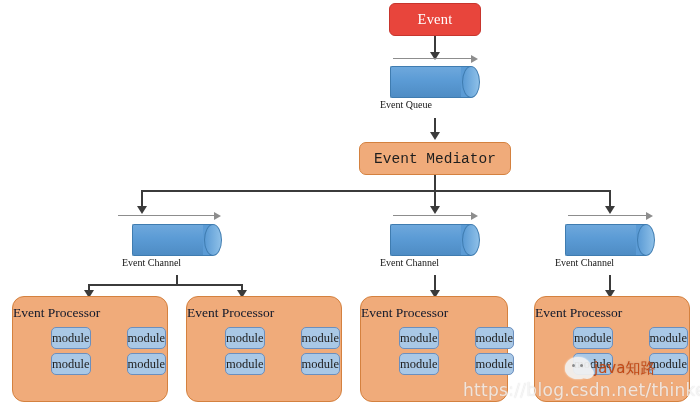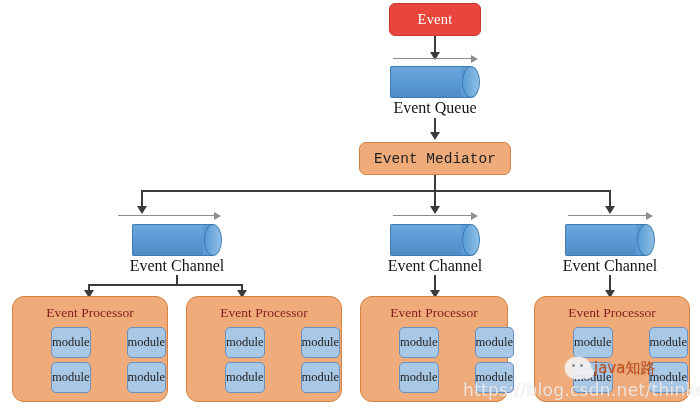--- a/index.html
+++ b/index.html
@@ -56,38 +56,38 @@
 
   .processor {
     position: absolute;
     background: #f0ab7a;
     border: 1px solid #d4813f;
     border-radius: 12px;
     box-sizing: border-box;
     padding-top: 6px;
   }
   .processor-title {
-    text-align: center;
+    text-align: left;
     font-size: 13.5px;
-    color: #7f1d1d;
+    color: #0f172a;
     line-height: 20px;
     margin-bottom: 4px;
   }
   .module-grid {
     display: grid;
     grid-template-columns: 1fr 1fr;
     gap: 4px 6px;
     padding: 0 8px 8px 8px;
   }
   .module {
     background: #a9c8e6;
     border: 1px solid #6b8fbe;
     border-radius: 5px;
     box-sizing: border-box;
-    height: 31px;
+    height: 22px;
     display: flex;
     align-items: center;
     justify-content: center;
     font-size: 12.5px;
     color: #222222;
     margin-left: 30px;
   }
 
   
   .cyl {
@@ -122,22 +122,22 @@
     right: 9px;
     top: 1px;
     width: 10px;
     height: calc(100% - 2px);
     background: #5b9bd5;
   }
 
   
   .cap-label {
     position: absolute;
-    text-align: center;
-    font-size: 16px;
+    text-align: left;
+    font-size: 10px;
     color: #141414;
     white-space: nowrap;
   }
 
   
   .vline {
     position: absolute;
     width: 2px;
     background: #3b3b3b;
   }

